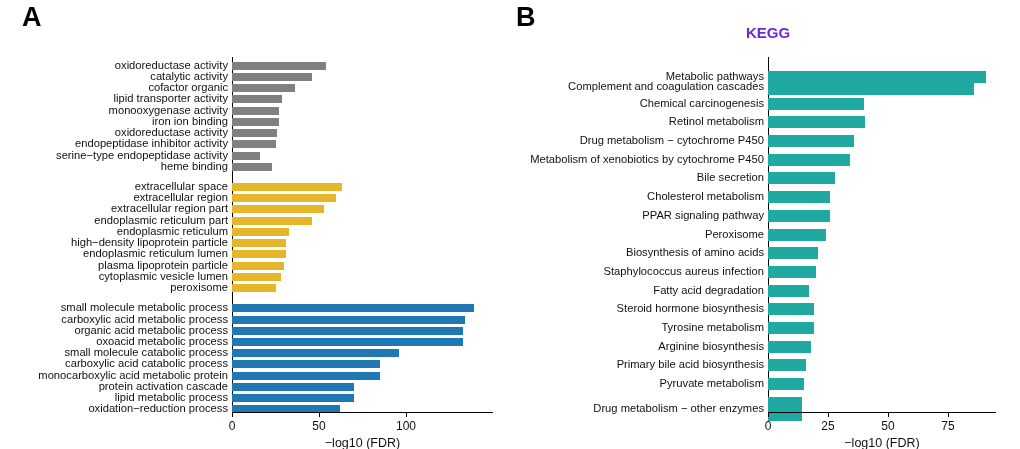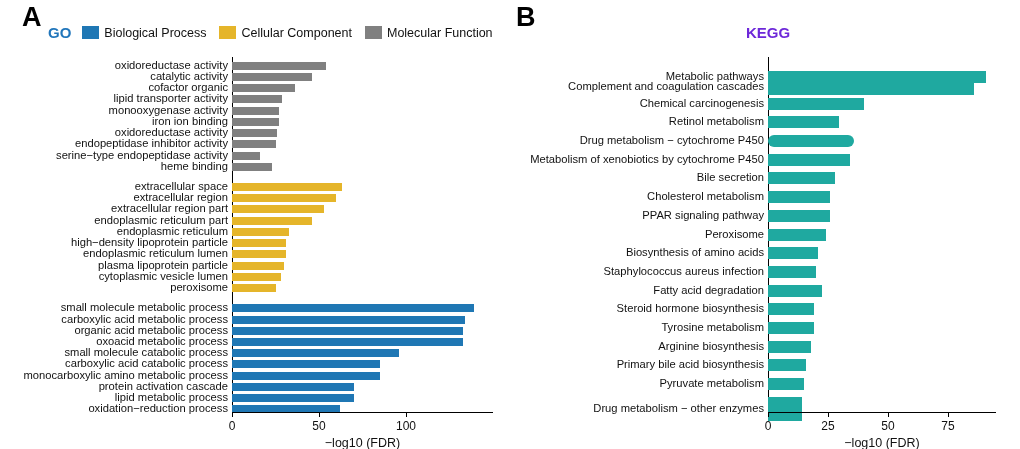--- a/index.html
+++ b/index.html
@@ -92,35 +92,20 @@
 </head>
 <body>
 
 <div class="page">
 
   <div class="panel-letter" id="letter-a">A</div>
   <div class="panel-letter" id="letter-b">B</div>
 
   <div id="panelA">
 
-    <div class="legend">
-      <span class="legend-title">GO</span>
-      <span class="lg-item">
-        <span class="swatch" style="background:#1f77b4"></span>
-        <span class="lg-label">Biological Process</span>
-      </span>
-      <span class="lg-item">
-        <span class="swatch" style="background:#e5b52a"></span>
-        <span class="lg-label">Cellular Component</span>
-      </span>
-      <span class="lg-item">
-        <span class="swatch" style="background:#808080"></span>
-        <span class="lg-label">Molecular Function</span>
-      </span>
-    </div>
 
     <div class="vaxisA"></div>
     <div class="plotA" id="plotA">
         <div class="barrow" style="left: 0px; top: 4.61667px; width: 93.96px; background: rgb(128, 128, 128);">
           <span class="barlabel">oxidoreductase activity</span>
         </div>
         <div class="barrow" style="left: 0px; top: 15.85px; width: 80.04px; background: rgb(128, 128, 128);">
           <span class="barlabel">catalytic activity</span>
         </div>
         <div class="barrow" style="left: 0px; top: 27.0833px; width: 62.64px; background: rgb(128, 128, 128);">
@@ -189,21 +174,21 @@
         <div class="barrow" style="left: 0px; top: 280.983px; width: 231.42px; background: rgb(31, 119, 180);">
           <span class="barlabel">oxoacid metabolic process</span>
         </div>
         <div class="barrow" style="left: 0px; top: 292.217px; width: 167.04px; background: rgb(31, 119, 180);">
           <span class="barlabel">small molecule catabolic process</span>
         </div>
         <div class="barrow" style="left: 0px; top: 303.45px; width: 147.9px; background: rgb(31, 119, 180);">
           <span class="barlabel">carboxylic acid catabolic process</span>
         </div>
         <div class="barrow" style="left: 0px; top: 314.683px; width: 147.9px; background: rgb(31, 119, 180);">
-          <span class="barlabel">monocarboxylic amino metabolic process</span>
+          <span class="barlabel">monocarboxylic acid metabolic protein</span>
         </div>
         <div class="barrow" style="left: 0px; top: 325.917px; width: 121.8px; background: rgb(31, 119, 180);">
           <span class="barlabel">protein activation cascade</span>
         </div>
         <div class="barrow" style="left: 0px; top: 337.15px; width: 121.8px; background: rgb(31, 119, 180);">
           <span class="barlabel">lipid metabolic process</span>
         </div>
         <div class="barrow" style="left: 0px; top: 348.383px; width: 107.88px; background: rgb(31, 119, 180);">
           <span class="barlabel">oxidation−reduction process</span>
         </div>
@@ -227,24 +212,24 @@
     <div class="plotB" id="plotB">
         <div class="barrow" style="left: 0px; height: 12px; top: 14px; width: 218.4px; background: rgb(31, 169, 160);">
           <span class="barlabel">Metabolic pathways</span>
         </div>
         <div class="barrow" style="left: 0px; height: 16px; top: 22.0263px; width: 206.4px; background: rgb(31, 169, 160);">
           <span class="barlabel">Complement and coagulation cascades</span>
         </div>
         <div class="barrow" style="left: 0px; height: 12px; top: 40.7105px; width: 96px; background: rgb(31, 169, 160);">
           <span class="barlabel">Chemical carcinogenesis</span>
         </div>
-        <div class="barrow" style="left: 0px; height: 12px; top: 59.3947px; width: 71px; background: rgb(31, 169, 160);">
+        <div class="barrow" style="left: 0px; height: 12px; top: 59.3947px; width: 97px; background: rgb(31, 169, 160);">
           <span class="barlabel">Retinol metabolism</span>
         </div>
-        <div class="barrow" style="left: 0px; height: 12px; top: 78.0789px; width: 86.4px; background: rgb(31, 169, 160); border-radius: 6px;">
+        <div class="barrow" style="left: 0px; height: 12px; top: 78.0789px; width: 86.4px; background: rgb(31, 169, 160);">
           <span class="barlabel">Drug metabolism − cytochrome P450</span>
         </div>
         <div class="barrow" style="left: 0px; height: 12px; top: 96.7632px; width: 81.6px; background: rgb(31, 169, 160);">
           <span class="barlabel">Metabolism of xenobiotics by cytochrome P450</span>
         </div>
         <div class="barrow" style="left: 0px; height: 12px; top: 115.447px; width: 67.2px; background: rgb(31, 169, 160);">
           <span class="barlabel">Bile secretion</span>
         </div>
         <div class="barrow" style="left: 0px; height: 12px; top: 134.132px; width: 62.4px; background: rgb(31, 169, 160);">
           <span class="barlabel">Cholesterol metabolism</span>
@@ -254,21 +239,21 @@
         </div>
         <div class="barrow" style="left: 0px; height: 12px; top: 171.5px; width: 57.6px; background: rgb(31, 169, 160);">
           <span class="barlabel">Peroxisome</span>
         </div>
         <div class="barrow" style="left: 0px; height: 12px; top: 190.184px; width: 50.4px; background: rgb(31, 169, 160);">
           <span class="barlabel">Biosynthesis of amino acids</span>
         </div>
         <div class="barrow" style="left: 0px; height: 12px; top: 208.868px; width: 48px; background: rgb(31, 169, 160);">
           <span class="barlabel">Staphylococcus aureus infection</span>
         </div>
-        <div class="barrow" style="left: 0px; height: 12px; top: 227.553px; width: 54px; background: rgb(31, 169, 160);">
+        <div class="barrow" style="left: 0px; height: 12px; top: 227.553px; width: 41px; background: rgb(31, 169, 160);">
           <span class="barlabel">Fatty acid degradation</span>
         </div>
         <div class="barrow" style="left: 0px; height: 12px; top: 246.237px; width: 45.6px; background: rgb(31, 169, 160);">
           <span class="barlabel">Steroid hormone biosynthesis</span>
         </div>
         <div class="barrow" style="left: 0px; height: 12px; top: 264.921px; width: 45.6px; background: rgb(31, 169, 160);">
           <span class="barlabel">Tyrosine metabolism</span>
         </div>
         <div class="barrow" style="left: 0px; height: 12px; top: 283.605px; width: 43.2px; background: rgb(31, 169, 160);">
           <span class="barlabel">Arginine biosynthesis</span>

